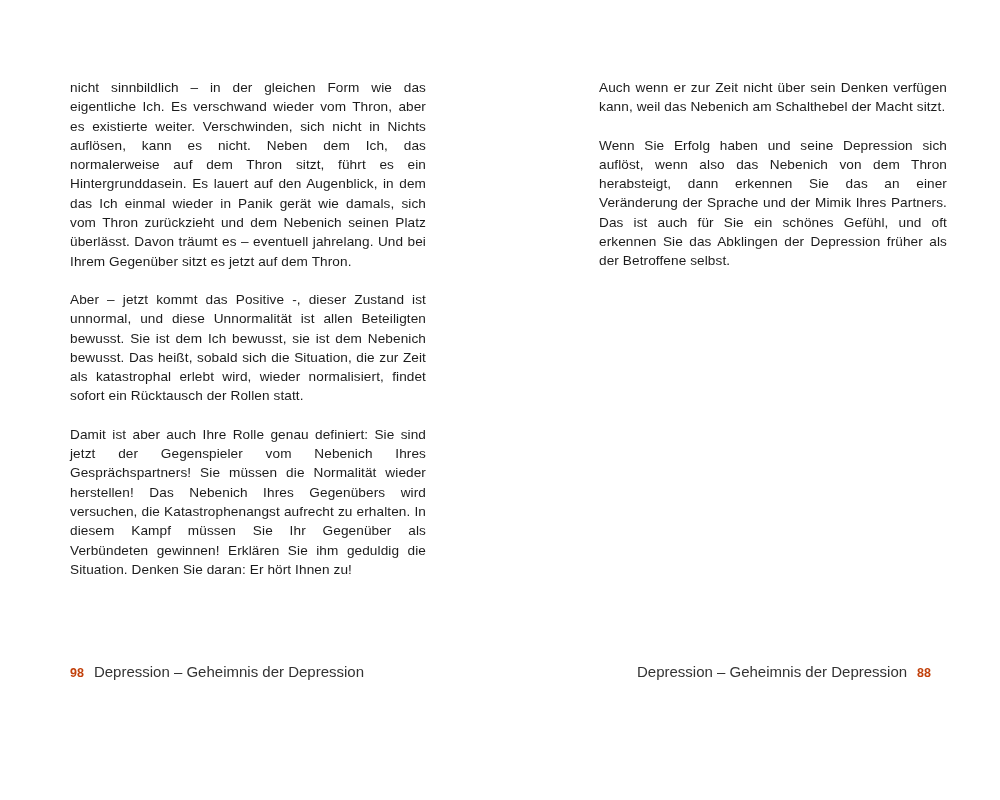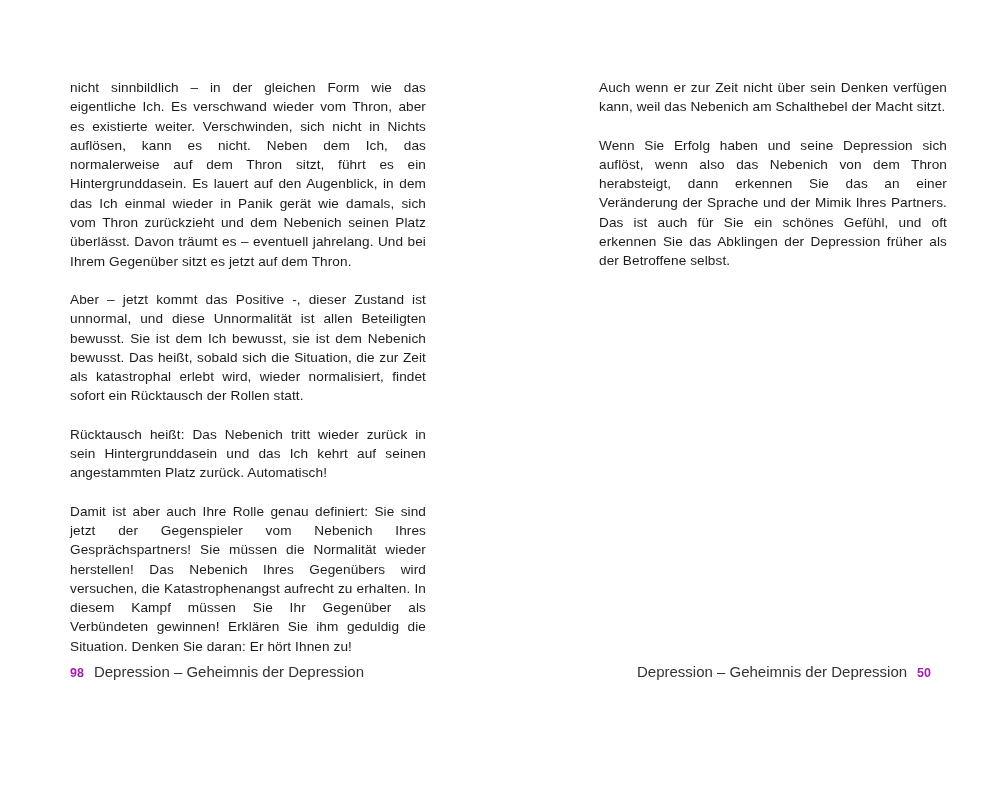--- a/index.html
+++ b/index.html
@@ -55,49 +55,48 @@
   .page-left .footer {
     left: 70px;
   }
   .page-right .footer {
     right: 69px;
     justify-content: flex-end;
   }
   .footer .page-num {
     font-size: 12.5px;
     font-weight: bold;
-    color: #a21caf;
+    color: #c2410c;
   }
   .footer .running-title {
     font-size: 15px;
     color: #333333;
   }
 </style>
 </head>
 <body>
 
 <div class="spread">
 
   <div class="page page-left">
     <div class="text-block">
       <p>nicht sinnbildlich – in der gleichen Form wie das eigentliche Ich. Es verschwand wieder vom Thron, aber es existierte weiter. Verschwinden, sich nicht in Nichts auflösen, kann es nicht. Neben dem Ich, das normalerweise auf dem Thron sitzt, führt es ein Hintergrunddasein. Es lauert auf den Augenblick, in dem das Ich einmal wieder in Panik gerät wie damals, sich vom Thron zurückzieht und dem Nebenich seinen Platz überlässt. Davon träumt es – eventuell jahrelang. Und bei Ihrem Gegenüber sitzt es jetzt auf dem Thron.</p>
       <p>Aber – jetzt kommt das Positive -, dieser Zustand ist unnormal, und diese Unnormalität ist allen Beteiligten bewusst. Sie ist dem Ich bewusst, sie ist dem Nebenich bewusst. Das heißt, sobald sich die Situation, die zur Zeit als katastrophal erlebt wird, wieder normalisiert, findet sofort ein Rücktausch der Rollen statt.</p>
-      <p>Rücktausch heißt: Das Nebenich tritt wieder zurück in sein Hintergrunddasein und das Ich kehrt auf seinen angestammten Platz zurück. Automatisch!</p>
       <p>Damit ist aber auch Ihre Rolle genau definiert: Sie sind jetzt der Gegenspieler vom Nebenich Ihres Gesprächspartners! Sie müssen die Normalität wieder herstellen! Das Nebenich Ihres Gegenübers wird versuchen, die Katastrophenangst aufrecht zu erhalten. In diesem Kampf müssen Sie Ihr Gegenüber als Verbündeten gewinnen! Erklären Sie ihm geduldig die Situation. Denken Sie daran: Er hört Ihnen zu!</p>
     </div>
     <div class="footer">
       <span class="page-num">98</span>
       <span class="running-title">Depression – Geheimnis der Depression</span>
     </div>
   </div>
 
   <div class="page page-right">
     <div class="text-block">
       <p>Auch wenn er zur Zeit nicht über sein Denken verfügen kann, weil das Nebenich am Schalthebel der Macht sitzt.</p>
       <p>Wenn Sie Erfolg haben und seine Depression sich auflöst, wenn also das Nebenich von dem Thron herabsteigt, dann erkennen Sie das an einer Veränderung der Sprache und der Mimik Ihres Partners. Das ist auch für Sie ein schönes Gefühl, und oft erkennen Sie das Abklingen der Depression früher als der Betroffene selbst.</p>
     </div>
     <div class="footer">
       <span class="running-title">Depression – Geheimnis der Depression</span>
-      <span class="page-num">50</span>
+      <span class="page-num">88</span>
     </div>
   </div>
 
 </div>
 
 </body></html>

